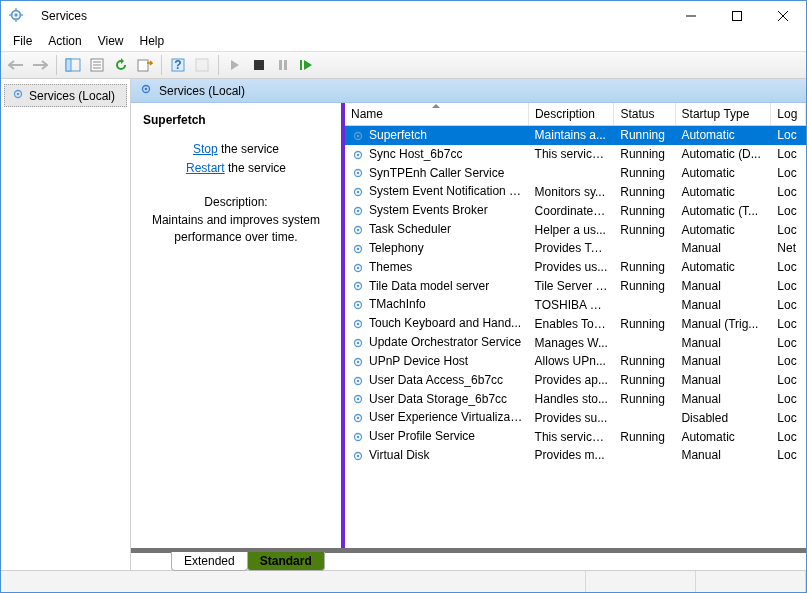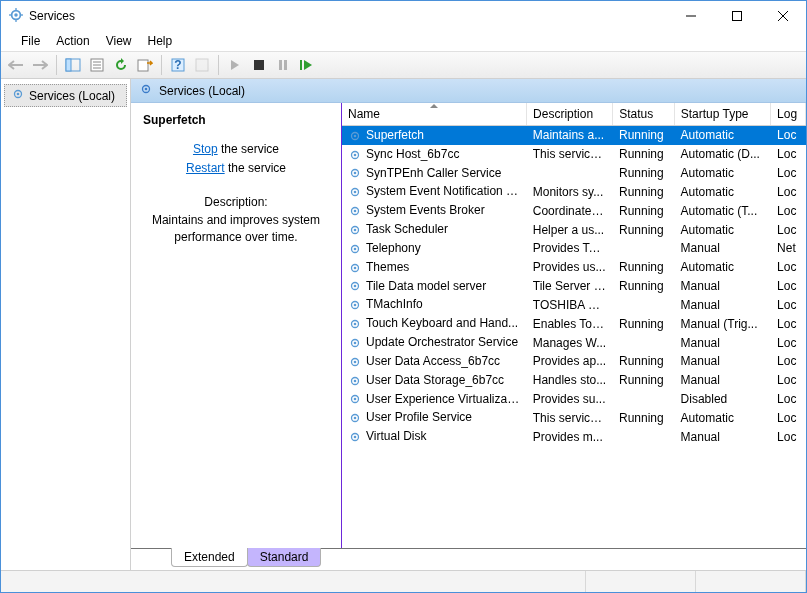--- a/index.html
+++ b/index.html
@@ -1,50 +1,50 @@
 <!DOCTYPE html>
 <html><head>
 <meta charset="utf-8">
 <style>
 * { box-sizing: border-box; margin: 0; padding: 0; font-family: "Segoe UI", Tahoma, sans-serif; font-size: 12px; }
 body { background: #fff; width: 807px; height: 593px; overflow: hidden; border: 1px solid #4a90d9; display: flex; flex-direction: column; }
 .titlebar { height: 30px; display: flex; align-items: center; padding: 0 0 0 8px; background: #fff; }
-.titlebar .title { margin-left: 6px; flex: 1; }
+.titlebar .title { margin-left: 18px; flex: 1; }
 .winbtns { display: flex; height: 100%; }
 .winbtn { width: 46px; display: flex; align-items: center; justify-content: center; }
 .winbtn svg { width: 10px; height: 10px; }
-.menubar { height: 20px; display: flex; align-items: center; gap: 16px; padding-left: 20px; }
+.menubar { height: 20px; display: flex; align-items: center; gap: 16px; padding-left: 12px; }
 .menubar span { cursor: default; }
 .toolbar { height: 28px; border-top: 1px solid #e0e0e0; border-bottom: 1px solid #d0d0d0; background: linear-gradient(#fafafa,#ececec); display: flex; align-items: center; padding: 0 4px; gap: 2px; }
 .tb-sep { width: 1px; height: 20px; background: #ccc; margin: 0 3px; }
 .tb-btn { width: 22px; height: 22px; display: flex; align-items: center; justify-content: center; border: 1px solid transparent; }
 .tb-btn.disabled { opacity: 0.45; }
 .main { flex: 1; display: flex; min-height: 0; }
 .nav { width: 130px; border-right: 1px solid #d0d0d0; background: #fff; padding-top: 2px; }
 .nav-item { display: flex; align-items: center; gap: 4px; padding: 2px 6px; background: #e8e8e8; border: 1px dotted #999; margin: 3px; }
 .content { flex: 1; display: flex; flex-direction: column; min-width: 0; }
 .content-header { background: linear-gradient(#cbe1f7,#b4d4f0); height: 24px; display: flex; align-items: center; padding-left: 8px; gap: 6px; border-bottom: 1px solid #a4c5e6; }
 .body { flex: 1; display: flex; min-height: 0; }
 .detail { width: 210px; padding: 10px 12px; }
 .detail h3 { font-size: 12px; font-weight: bold; margin-bottom: 14px; }
 .detail .link { color: #0066cc; text-decoration: underline; cursor: pointer; }
 .detail p { margin-bottom: 2px; line-height: 1.4; text-align: center; }
 .detail .desc-label { margin-top: 17px; }
-.table-wrap { flex: 1; display: flex; flex-direction: column; min-width: 0; border-left: 1px solid #6d28d9; }
+.table-wrap { flex: 1; display: flex; flex-direction: column; min-width: 0; border-left: 4px solid #6d28d9; }
 table { width: 100%; border-collapse: collapse; table-layout: fixed; }
 thead th { text-align: left; font-weight: normal; padding: 4px 6px; border-right: 1px solid #e4e4e4; border-bottom: 1px solid #d0d0d0; background: #fff; white-space: nowrap; overflow: hidden; position: relative; }
 thead th.sorted::after { content: ""; position: absolute; left: 50%; top: 1px; transform: translateX(-50%); border-left: 4px solid transparent; border-right: 4px solid transparent; border-bottom: 4px solid #888; }
 .tbody-wrap { flex: 1; overflow-y: scroll; overflow-x: scroll; }
 tbody td { padding: 2px 6px; white-space: nowrap; overflow: hidden; text-overflow: ellipsis; }
 tbody tr.selected { background: #0078d7; color: #fff; }
 tbody tr.selected td { color: #fff; }
 .row-icon { display: inline-flex; vertical-align: middle; margin-right: 4px; }
-.tabs { height: 22px; border-top: 1px solid #737373; display: flex; align-items: flex-start; padding-left: 40px; background: #fff; }
+.tabs { height: 22px; border-top: 5px solid #737373; display: flex; align-items: flex-start; padding-left: 40px; background: #fff; }
 .tab { padding: 2px 12px; border: 1px solid #b0b0b0; border-top: none; background: #fff; position: relative; top: -1px; border-radius: 0 0 4px 4px; margin-right: -1px; }
-.tab.inactive { background: #c4b5fd; }
+.tab.inactive { background: #4d7c0f; font-weight: bold; }
 .statusbar { height: 22px; border-top: 1px solid #d0d0d0; display: flex; background: #f4f4f4; }
 .statusbar div { border-right: 1px solid #d8d8d8; flex: 1; }
 .statusbar div:nth-child(2), .statusbar div:nth-child(3) { flex: 0 0 110px; }
 .gear-icon svg { width: 14px; height: 14px; }
 </style>
 </head>
 <body>
 
 <div class="titlebar">
   <span class="gear-icon">
@@ -362,20 +362,32 @@
                   <td></td>
                   <td>Manual</td>
                   <td>Loc</td>
                 </tr>
                 <tr>
                   <td><span class="row-icon">
                       <svg width="14" height="14" viewBox="0 0 16 16">
                         <circle cx="8" cy="8" r="4" fill="none" stroke="#5a9bd5" stroke-width="1.5"></circle>
                         <circle cx="8" cy="8" r="1.5" fill="#5a9bd5"></circle>
                       </svg>
+                    </span>UPnP Device Host</td>
+                  <td>Allows UPn...</td>
+                  <td>Running</td>
+                  <td>Manual</td>
+                  <td>Loc</td>
+                </tr>
+                <tr>
+                  <td><span class="row-icon">
+                      <svg width="14" height="14" viewBox="0 0 16 16">
+                        <circle cx="8" cy="8" r="4" fill="none" stroke="#5a9bd5" stroke-width="1.5"></circle>
+                        <circle cx="8" cy="8" r="1.5" fill="#5a9bd5"></circle>
+                      </svg>
                     </span>User Data Access_6b7cc</td>
                   <td>Provides ap...</td>
                   <td>Running</td>
                   <td>Manual</td>
                   <td>Loc</td>
                 </tr>
                 <tr>
                   <td><span class="row-icon">
                       <svg width="14" height="14" viewBox="0 0 16 16">
                         <circle cx="8" cy="8" r="4" fill="none" stroke="#5a9bd5" stroke-width="1.5"></circle>

